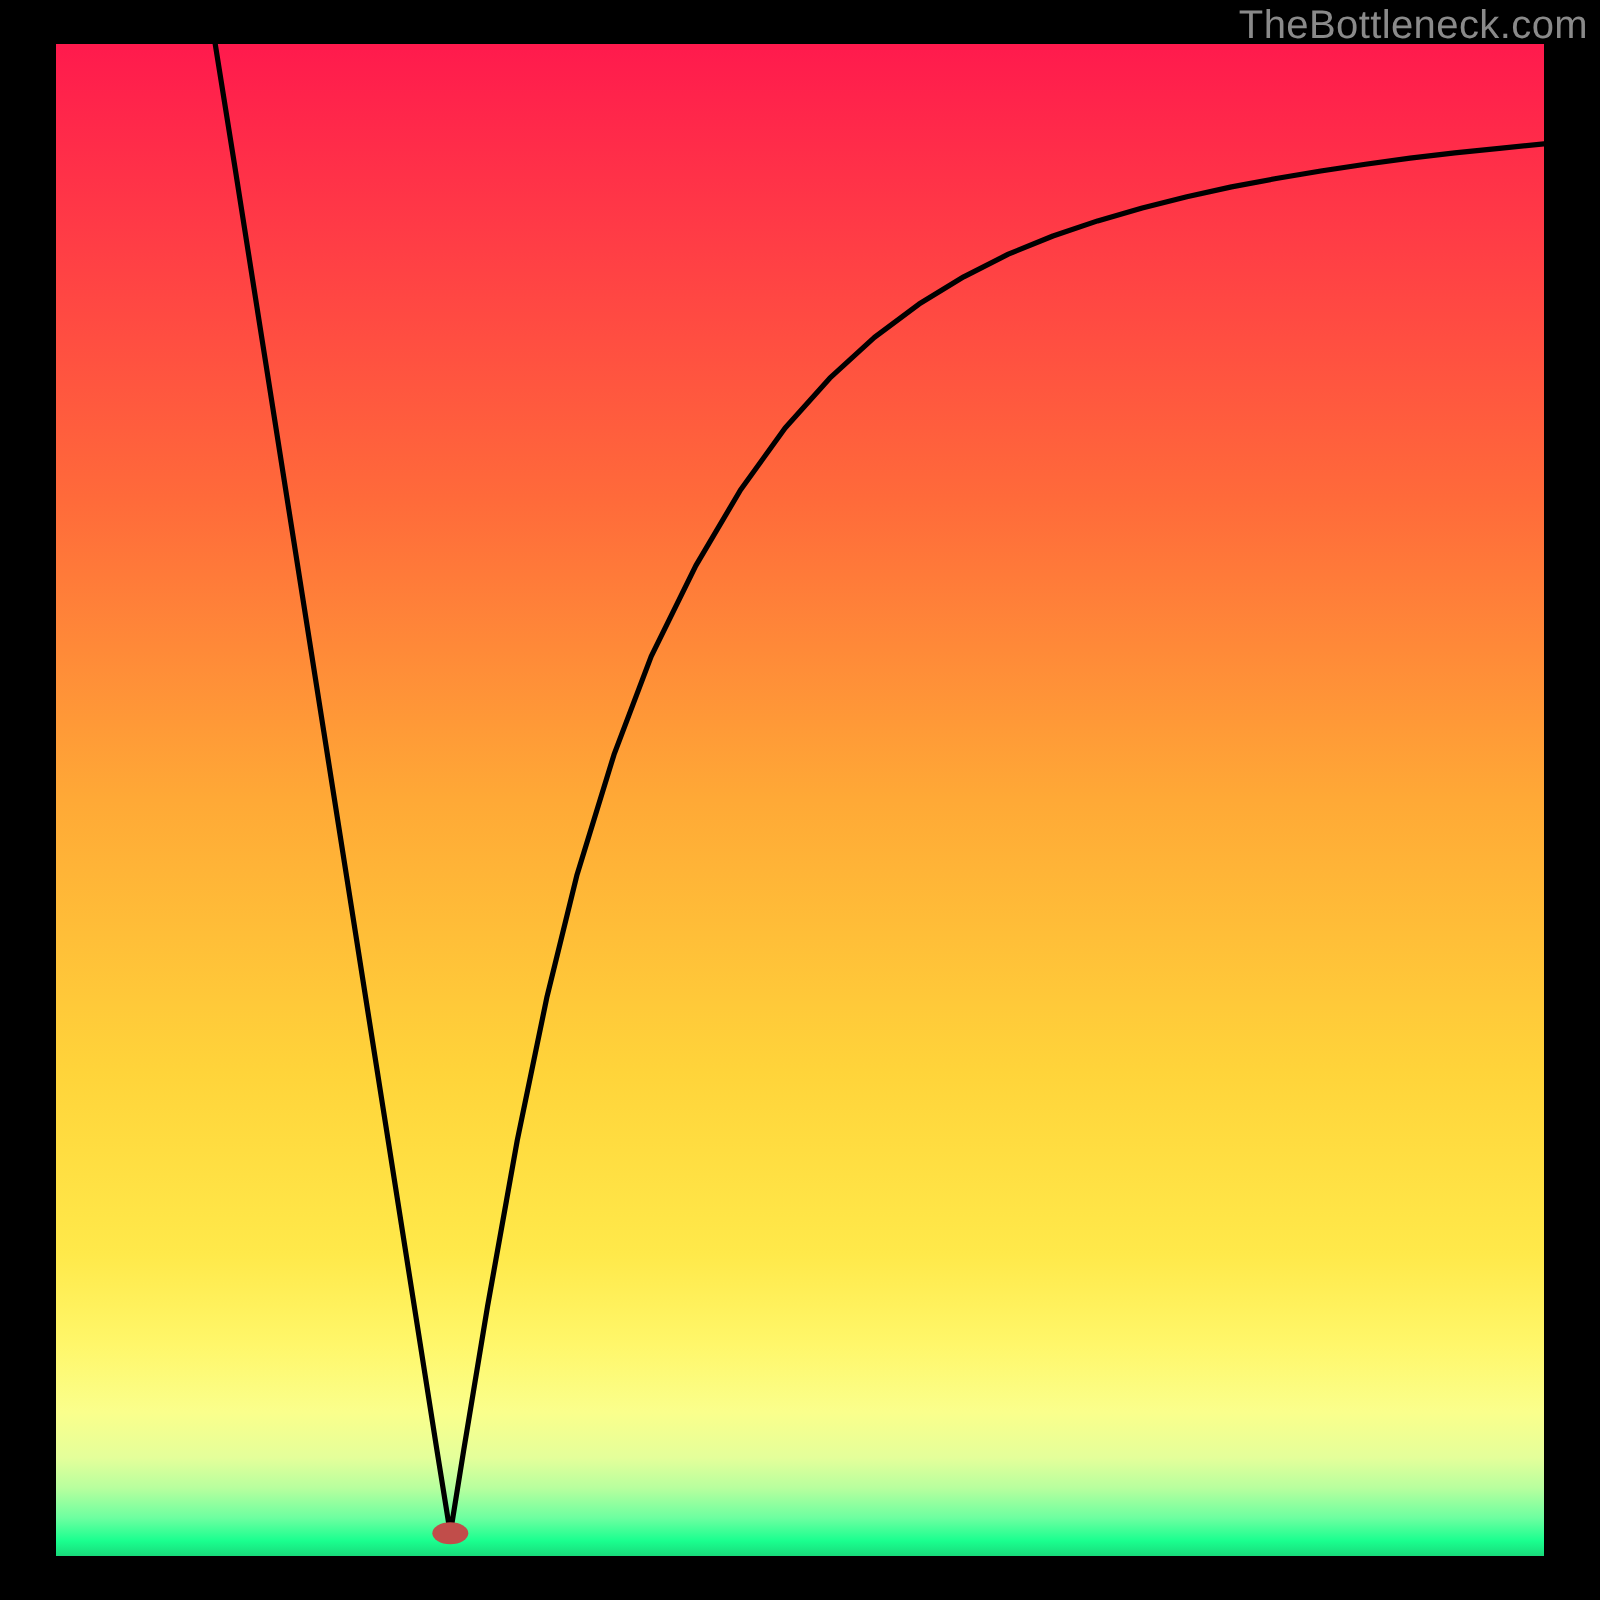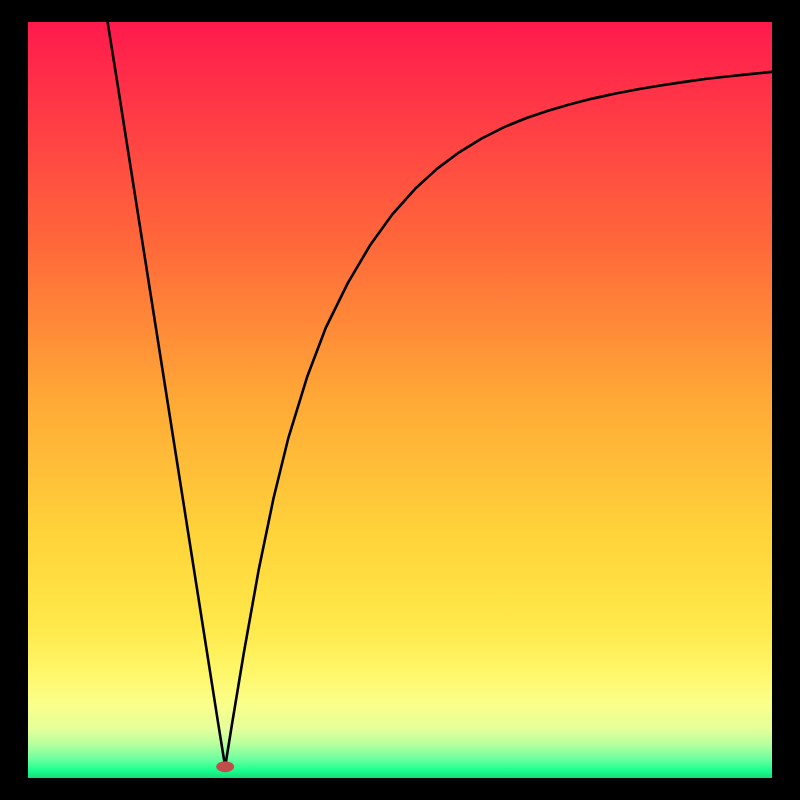--- a/index.html
+++ b/index.html
@@ -38,20 +38,21 @@
   svg {
     display: block;
     width: 100%;
     height: 100%;
   }
 </style>
 </head>
 <body>
 
 <div class="frame">
+  <div class="watermark">TheBottleneck.com</div>
   <div class="plot-area">
     <svg viewBox="0 0 744 756" preserveAspectRatio="none">
       <defs>
         <linearGradient id="bg-grad" x1="0" y1="0" x2="0" y2="1">
             <stop offset="0%" stop-color="#ff1a4d"></stop>
             <stop offset="12%" stop-color="#ff3a46"></stop>
             <stop offset="30%" stop-color="#ff6a3a"></stop>
             <stop offset="50%" stop-color="#ffa936"></stop>
             <stop offset="68%" stop-color="#ffd43a"></stop>
             <stop offset="80%" stop-color="#ffe94a"></stop>

